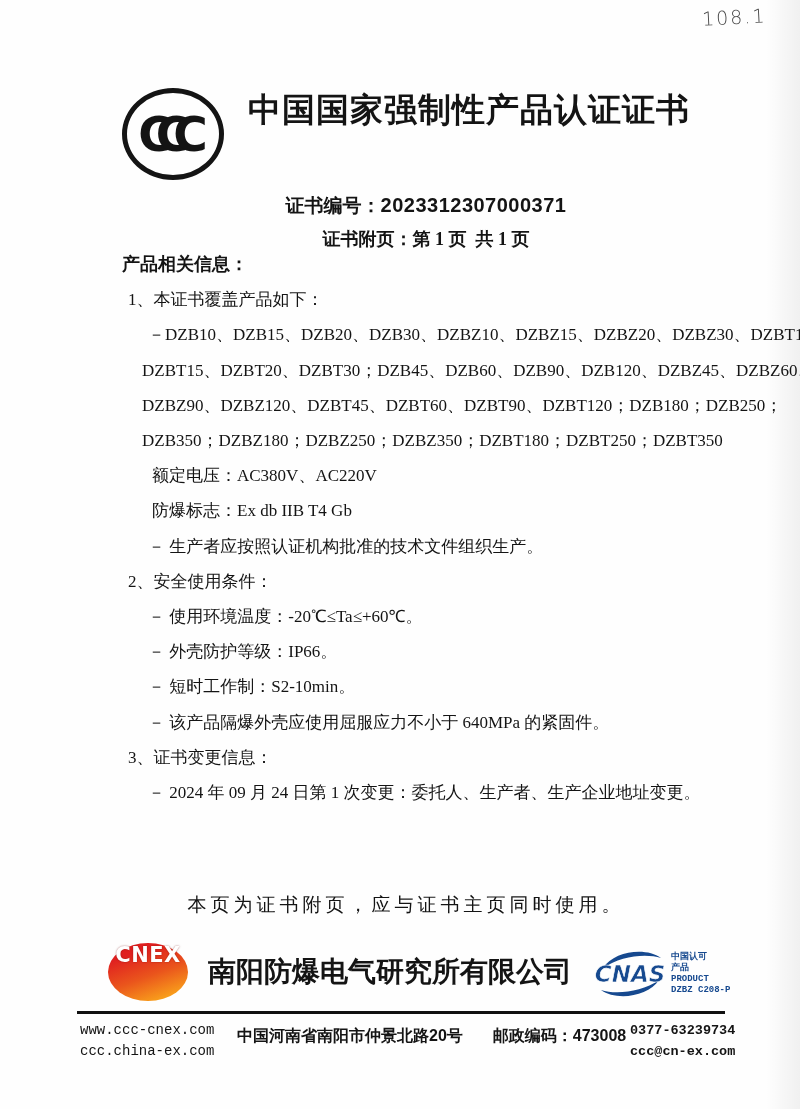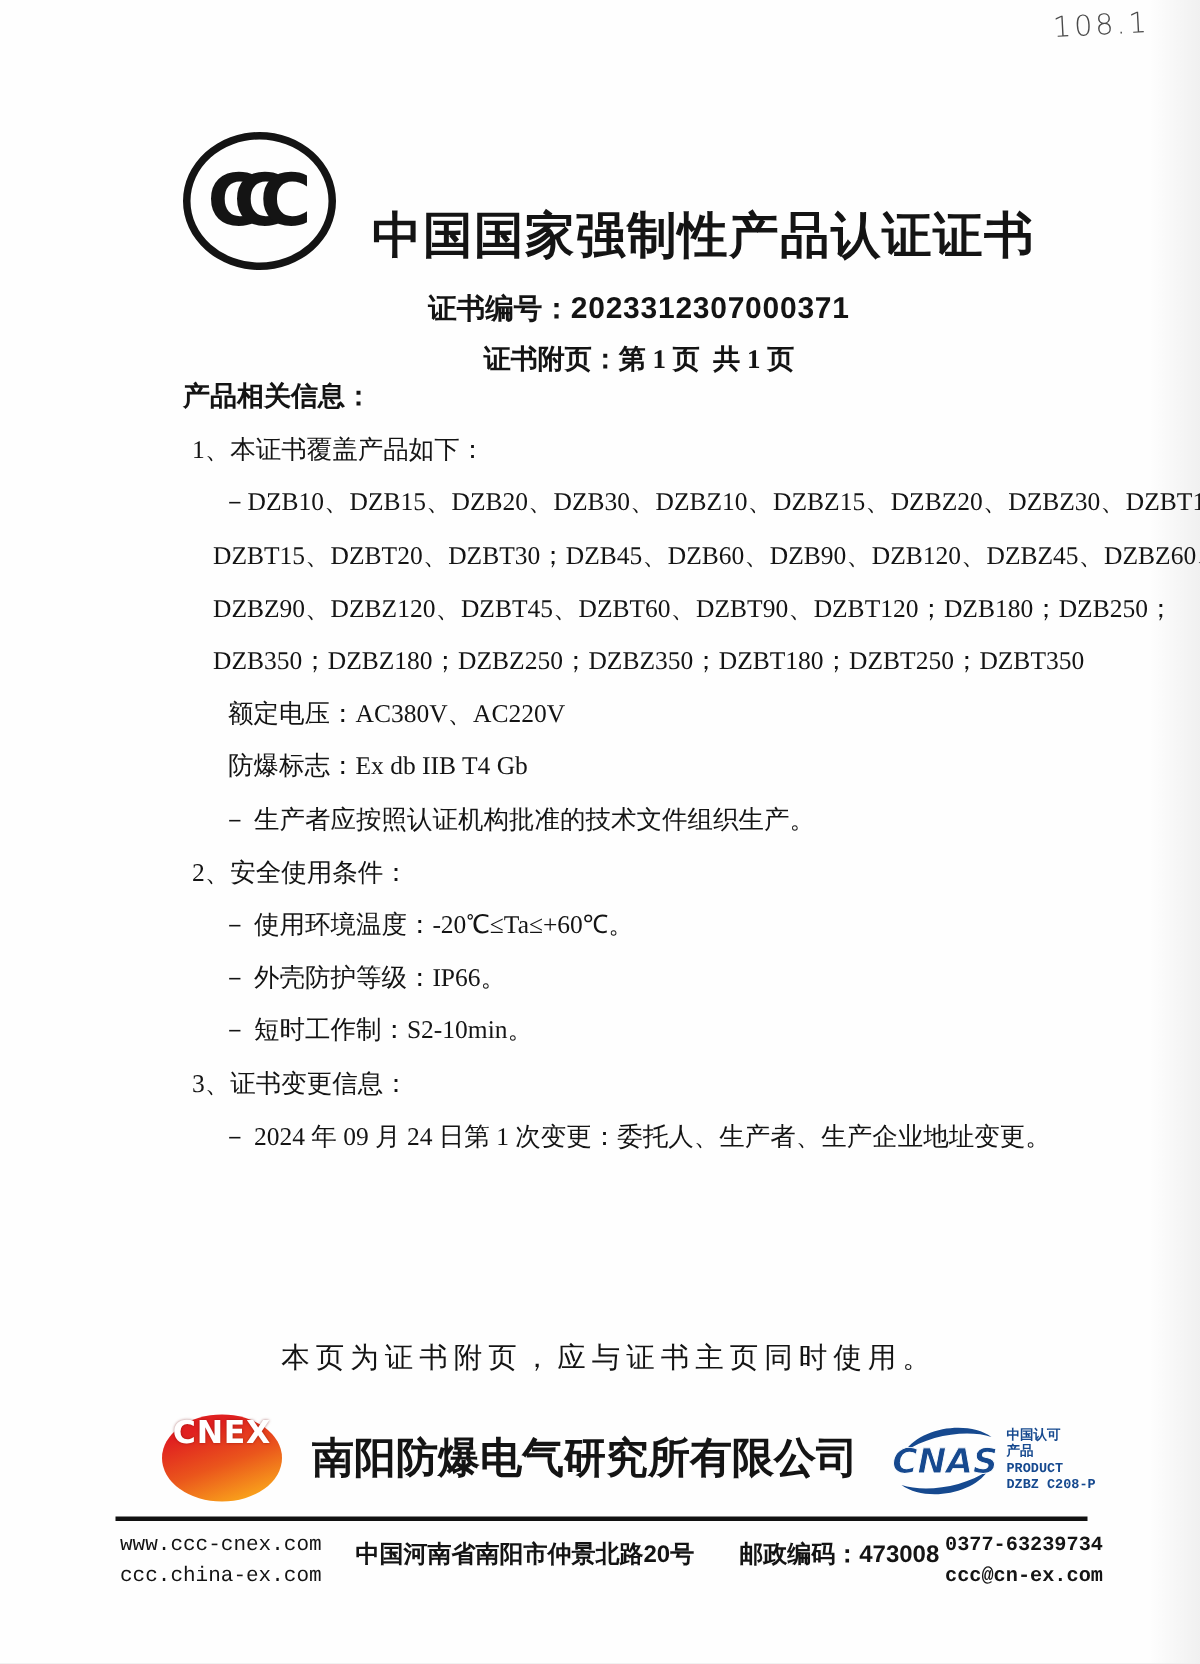--- a/index.html
+++ b/index.html
@@ -11,21 +11,21 @@
   .scan-edge {
     position:absolute; top:0; right:0; width:34px; height:100%;
     background:linear-gradient(to right, rgba(0,0,0,0), rgba(0,0,0,0.055));
     pointer-events:none;
   }
   .handwritten {
     position:absolute; top:6px; right:34px; font-family:"DejaVu Sans", sans-serif;
     font-size:19px; color:#4a4a4a; transform:rotate(-3deg); letter-spacing:2px; font-weight:300;
   }
   
-  .header { position:absolute; top:88px; left:122px; display:flex; align-items:flex-end; gap:24px; }
+  .header { position:absolute; top:88px; left:122px; display:flex; align-items:flex-start; gap:24px; }
   .ccc-logo {
     width:102px; height:92px; border:5.5px solid #141414; border-radius:50%;
     box-sizing:border-box; display:flex; align-items:center; justify-content:center; flex:0 0 auto;
   }
   .ccc-text {
     font-family:"DejaVu Sans", sans-serif; font-weight:bold; font-size:47px;
     letter-spacing:-17px; padding-right:17px; transform:scaleY(1.02); color:#141414;
   }
   .title { font-size:33px; font-weight:600; letter-spacing:1px; white-space:nowrap; }
   
@@ -95,20 +95,21 @@
     <p class="ind-2c">DZBT15、DZBT20、DZBT30；DZB45、DZB60、DZB90、DZB120、DZBZ45、DZBZ60、</p>
     <p class="ind-2c">DZBZ90、DZBZ120、DZBT45、DZBT60、DZBT90、DZBT120；DZB180；DZB250；</p>
     <p class="ind-2c">DZB350；DZBZ180；DZBZ250；DZBZ350；DZBT180；DZBT250；DZBT350</p>
     <p class="ind-3">额定电压：AC380V、AC220V</p>
     <p class="ind-3">防爆标志：Ex db IIB T4 Gb</p>
     <p class="ind-2">－ 生产者应按照认证机构批准的技术文件组织生产。</p>
     <p class="ind-1">2、安全使用条件：</p>
     <p class="ind-2">－ 使用环境温度：-20℃≤Ta≤+60℃。</p>
     <p class="ind-2">－ 外壳防护等级：IP66。</p>
     <p class="ind-2">－ 短时工作制：S2-10min。</p>
+    <p class="ind-2">－ 该产品隔爆外壳应使用屈服应力不小于 640MPa 的紧固件。</p>
     <p class="ind-1">3、证书变更信息：</p>
     <p class="ind-2">－ 2024 年 09 月 24 日第 1 次变更：委托人、生产者、生产企业地址变更。</p>
   </div>
 
   <div class="note">本页为证书附页，应与证书主页同时使用。</div>
 
   <div class="org-row">
     <div class="cnex-logo">
       <span class="cnex-text">CNEX</span>
     </div>

